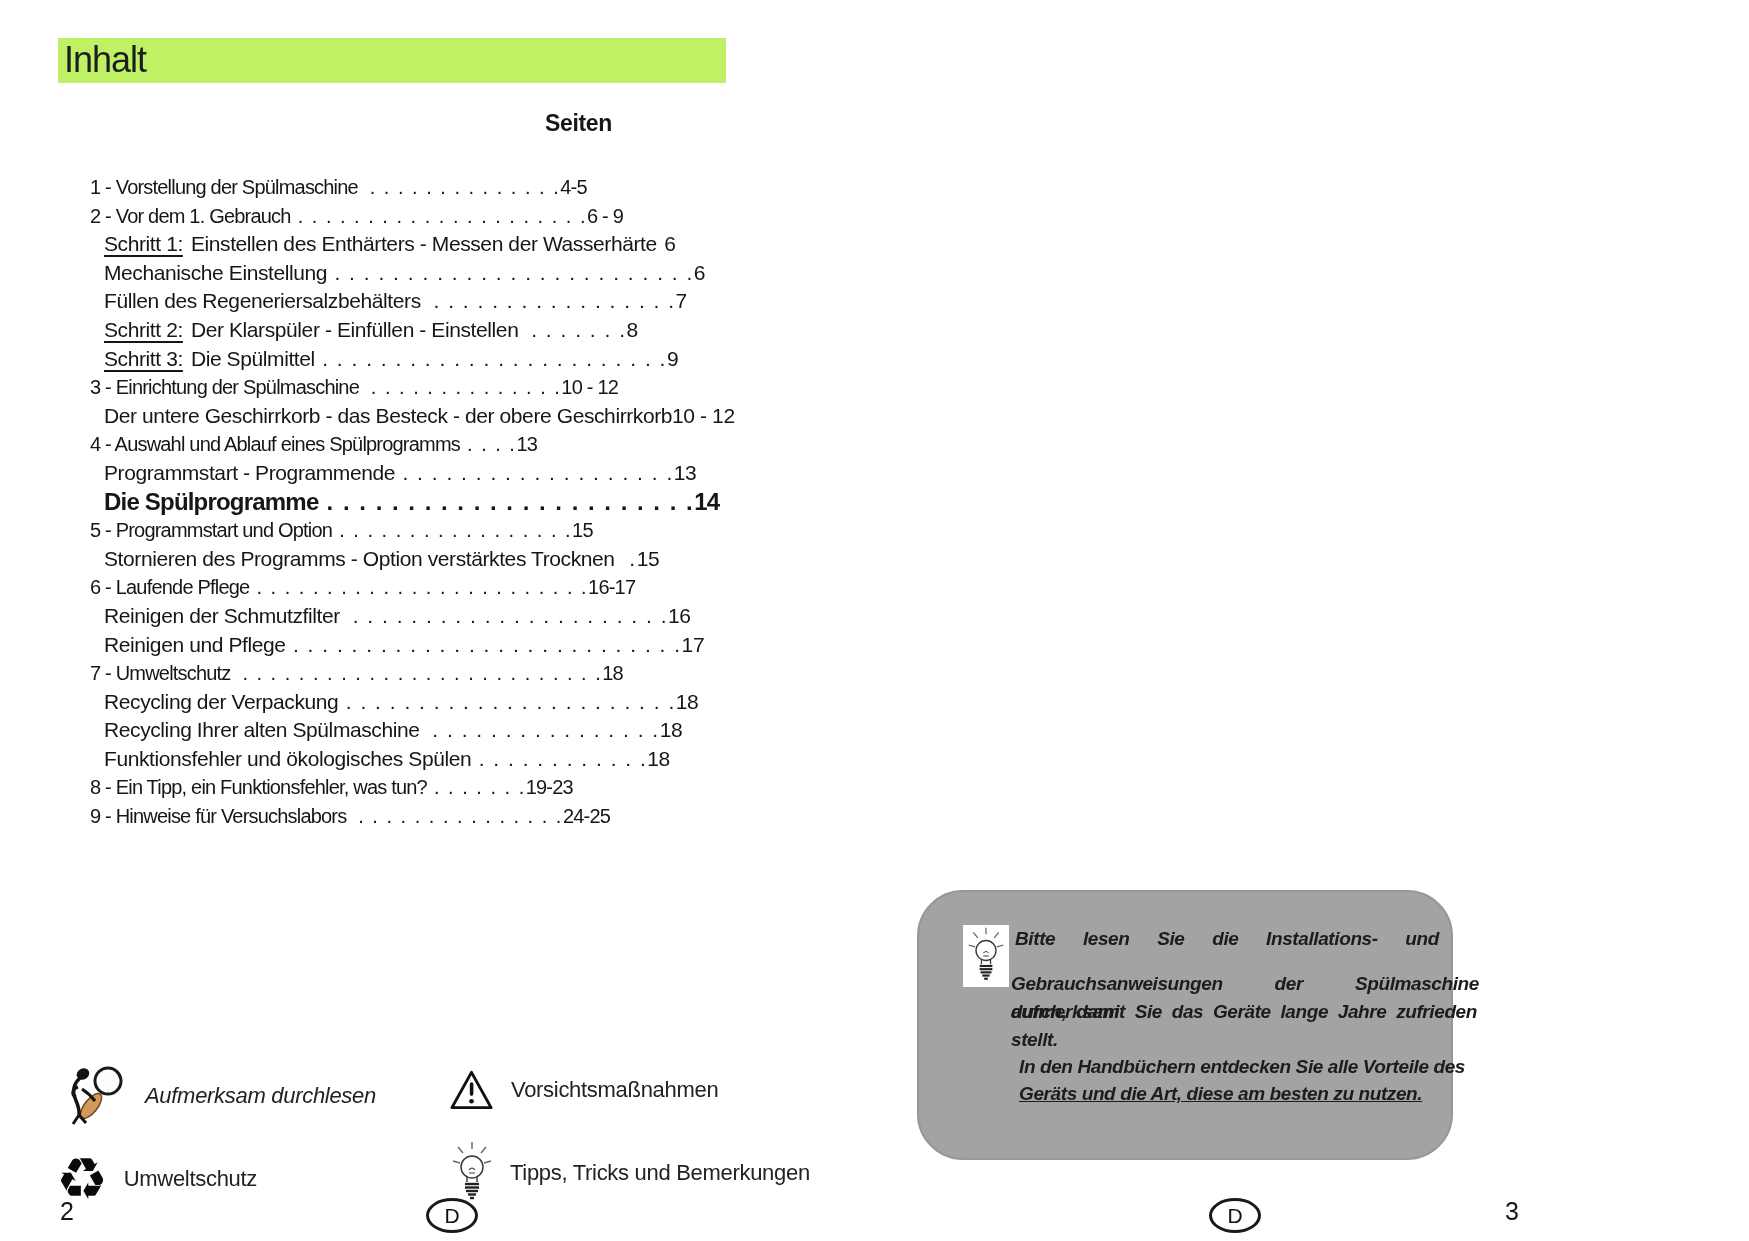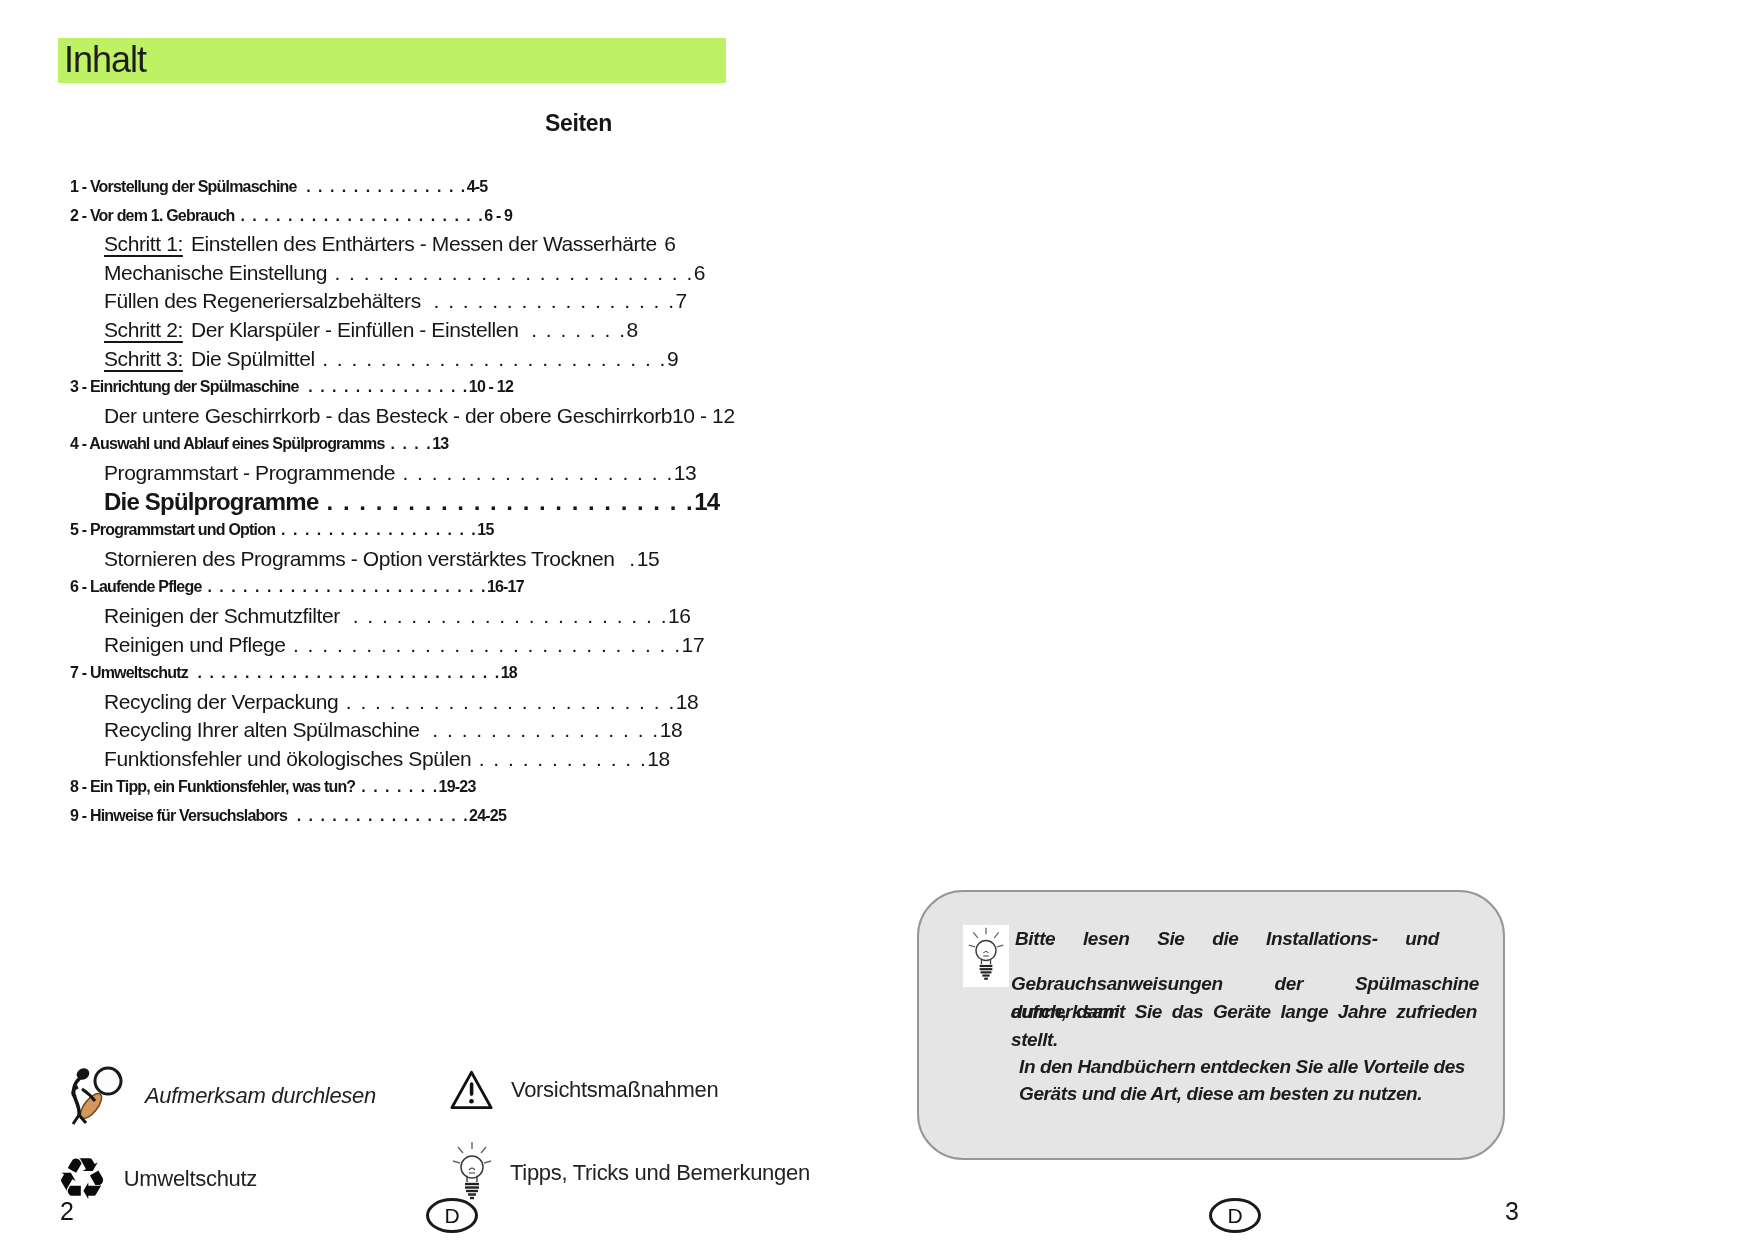--- a/index.html
+++ b/index.html
@@ -6,47 +6,47 @@
   .canvas{
     position:relative;width:1749px;height:1241px;background:#ffffff;overflow:hidden;
     font-family:"Liberation Sans", sans-serif;color:#161616;
   }
   
   .title-bar{position:absolute;left:58px;top:38px;width:668px;height:45px;background:#bef264;}
   .title-bar .title-text{position:absolute;left:6px;top:1px;font-size:36px;font-weight:400;letter-spacing:-1px;color:#1d1d1d;}
   .seiten{position:absolute;left:400px;top:110px;width:357px;text-align:center;font-weight:700;font-size:23px;letter-spacing:-0.3px;}
   .toc{position:absolute;left:70px;top:173px;width:740px;}
   .toc-line{height:28.6px;line-height:28.6px;white-space:pre;}
-  .toc-line.h1{font-size:16px;font-weight:700;letter-spacing:-0.8px;}
+  .toc-line.h1{font-size:20px;font-weight:400;letter-spacing:-0.8px;margin-left:20px;}
   .toc-line.sub{font-size:21px;font-weight:400;margin-left:34px;letter-spacing:-0.4px;}
   .toc-line.subbold{font-size:24px;font-weight:700;margin-left:34px;letter-spacing:-0.8px;}
   .toc-line .prefix{font-weight:400;text-decoration:underline;text-decoration-thickness:2px;text-underline-offset:4px;margin-right:8px;}
   .toc-line .dots{letter-spacing:1.5px;}
   
   .leg-item{position:absolute;display:flex;align-items:center;gap:16px;font-size:22px;letter-spacing:-0.3px;color:#222;}
   .leg-item .leg-icon{display:inline-block;flex:none;}
   .recycle-glyph{font-size:58px;line-height:58px;color:#0a0a0a;}
   
   .pnum{position:absolute;font-size:25px;color:#161616;}
   .dbadge{position:absolute;width:46px;height:29px;border:3px solid #1a1a1a;border-radius:50%;
           display:flex;align-items:center;justify-content:center;font-size:21px;color:#111;background:#fff;}
   
-  .note-box{position:absolute;left:917px;top:890px;width:588px;height:270px;background:#e5e5e5;
+  .note-box{position:absolute;left:917px;top:890px;width:536px;height:270px;background:#a3a3a3;
             border:2px solid #979797;border-radius:46px;box-sizing:border-box;}
   .box-bulb{position:absolute;left:44px;top:33px;width:46px;height:62px;background:#ffffff;
             display:flex;align-items:center;justify-content:center;}
   .nb-line{position:absolute;font-style:italic;font-weight:700;font-size:19px;letter-spacing:-0.4px;
            color:#1c1c1c;line-height:28px;white-space:pre;}
   .nb-just{white-space:normal;text-align:justify;text-align-last:justify;}
   .nb1{left:96px;top:33px;width:424px;}
   .nb2{left:92px;top:78px;width:468px;}
   .nb3{left:92px;top:106px;width:466px;}
   .nb4{left:92px;top:134px;}
   .nb5{left:100px;top:161px;}
-  .nb6{left:100px;top:188px;}
+  .nb6{left:100px;top:188px;text-decoration:underline;}
   svg{display:block;}
   .defs{position:absolute;width:0;height:0;overflow:hidden;}
 </style>
 </head>
 <body>
 
 <svg class="defs" aria-hidden="true">
   <symbol id="bulb" viewBox="0 0 44 66">
     <g stroke="#666" stroke-width="1.4" fill="none">
       <line x1="22" y1="2" x2="22" y2="9"></line>

